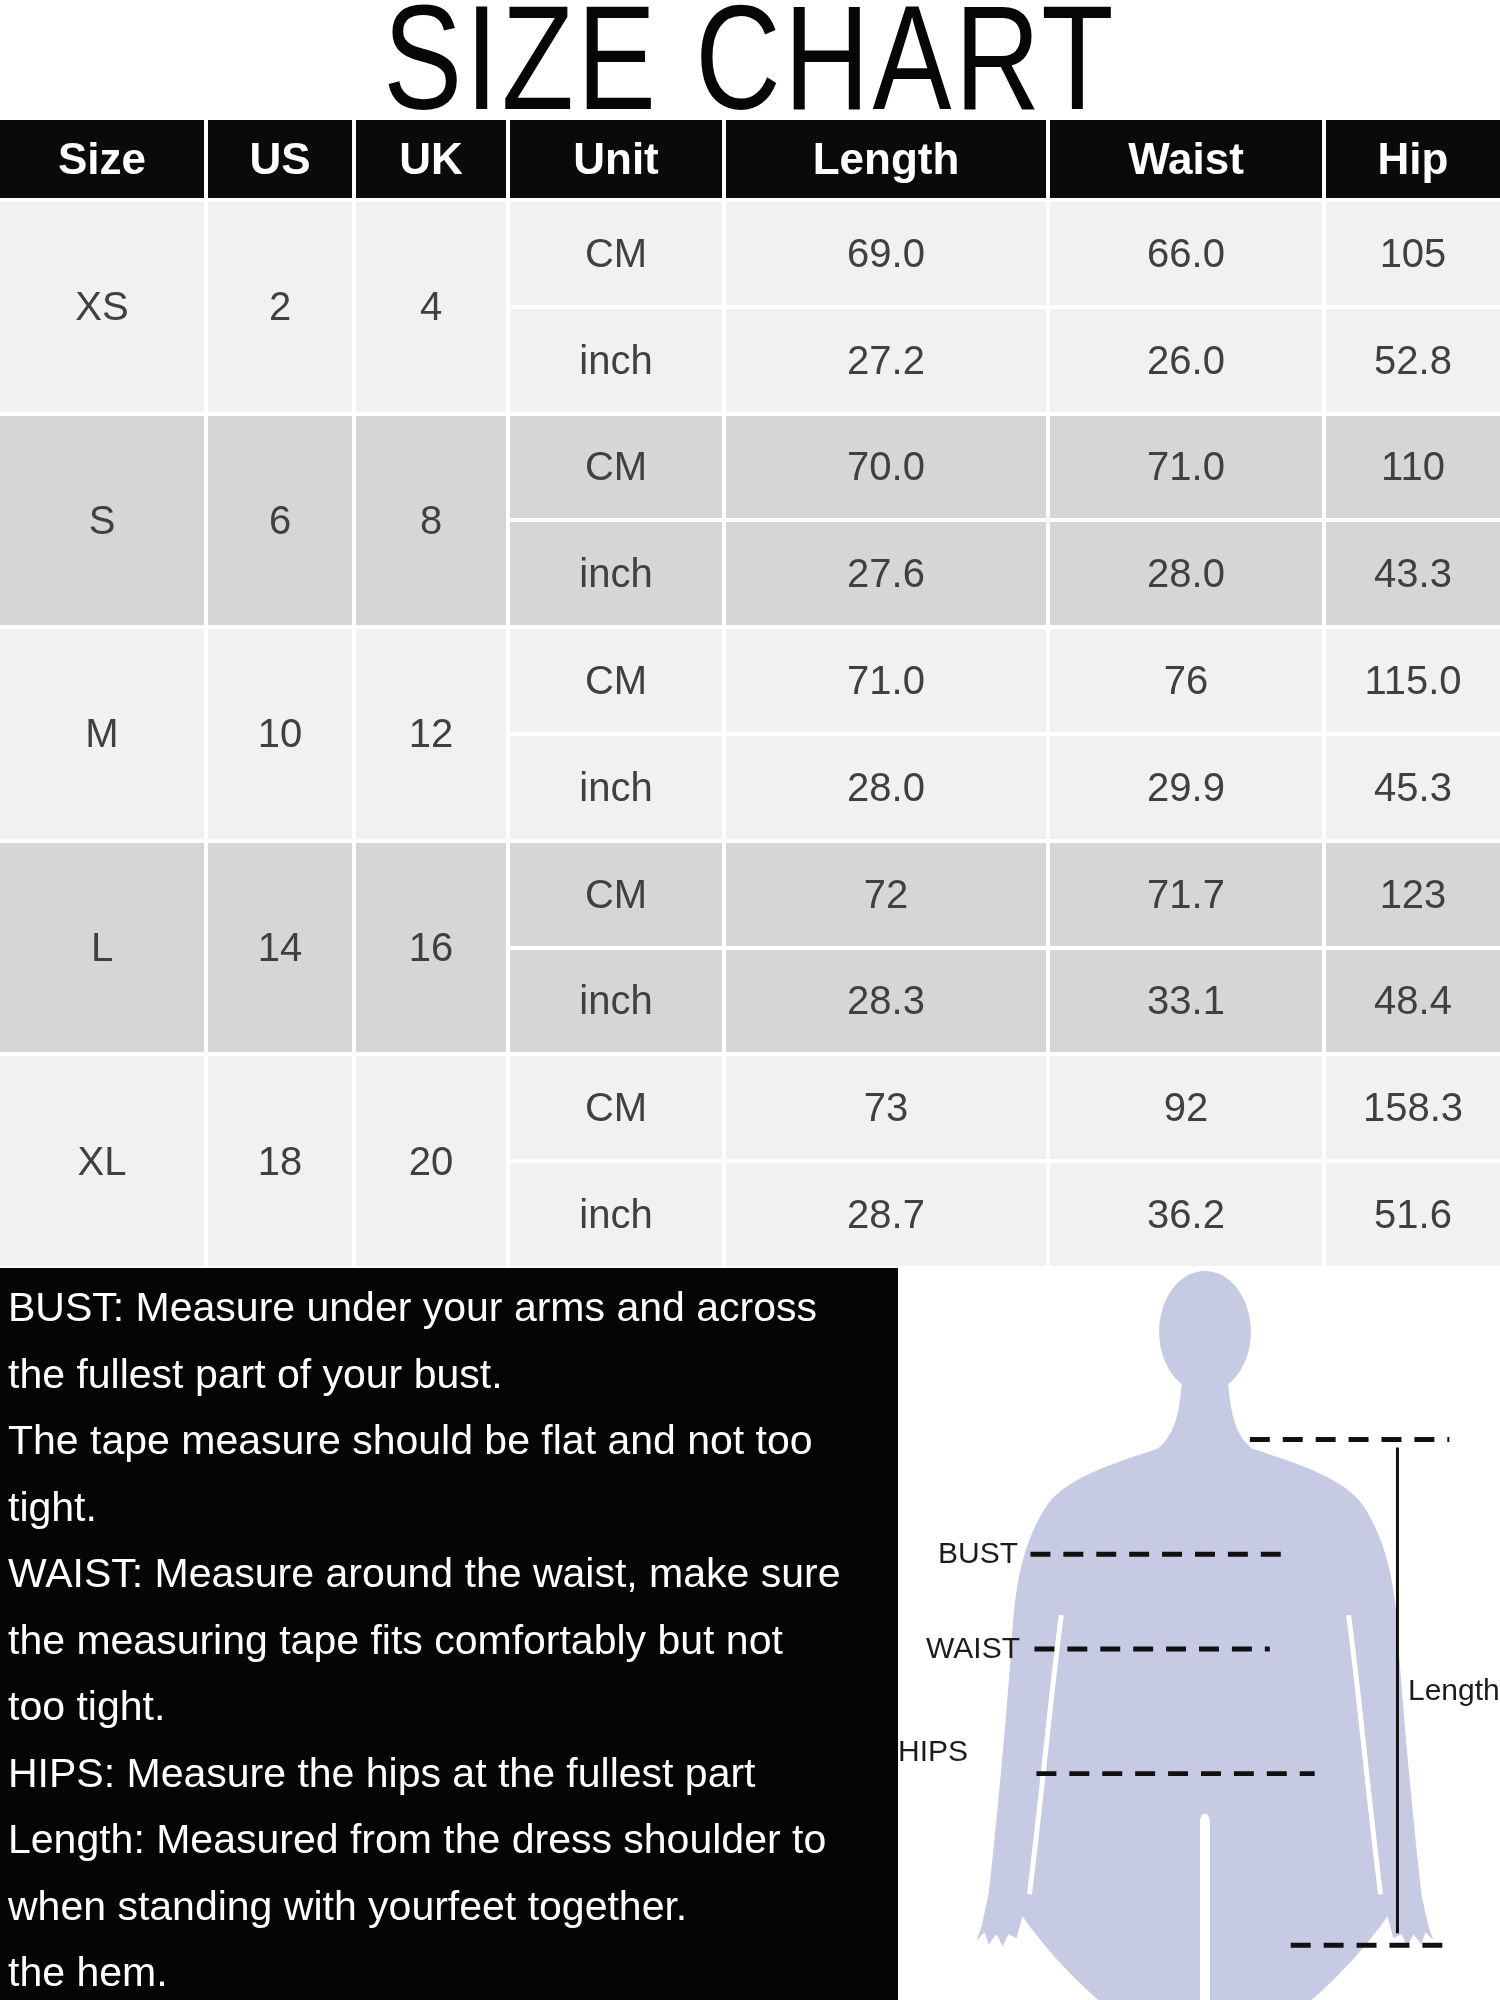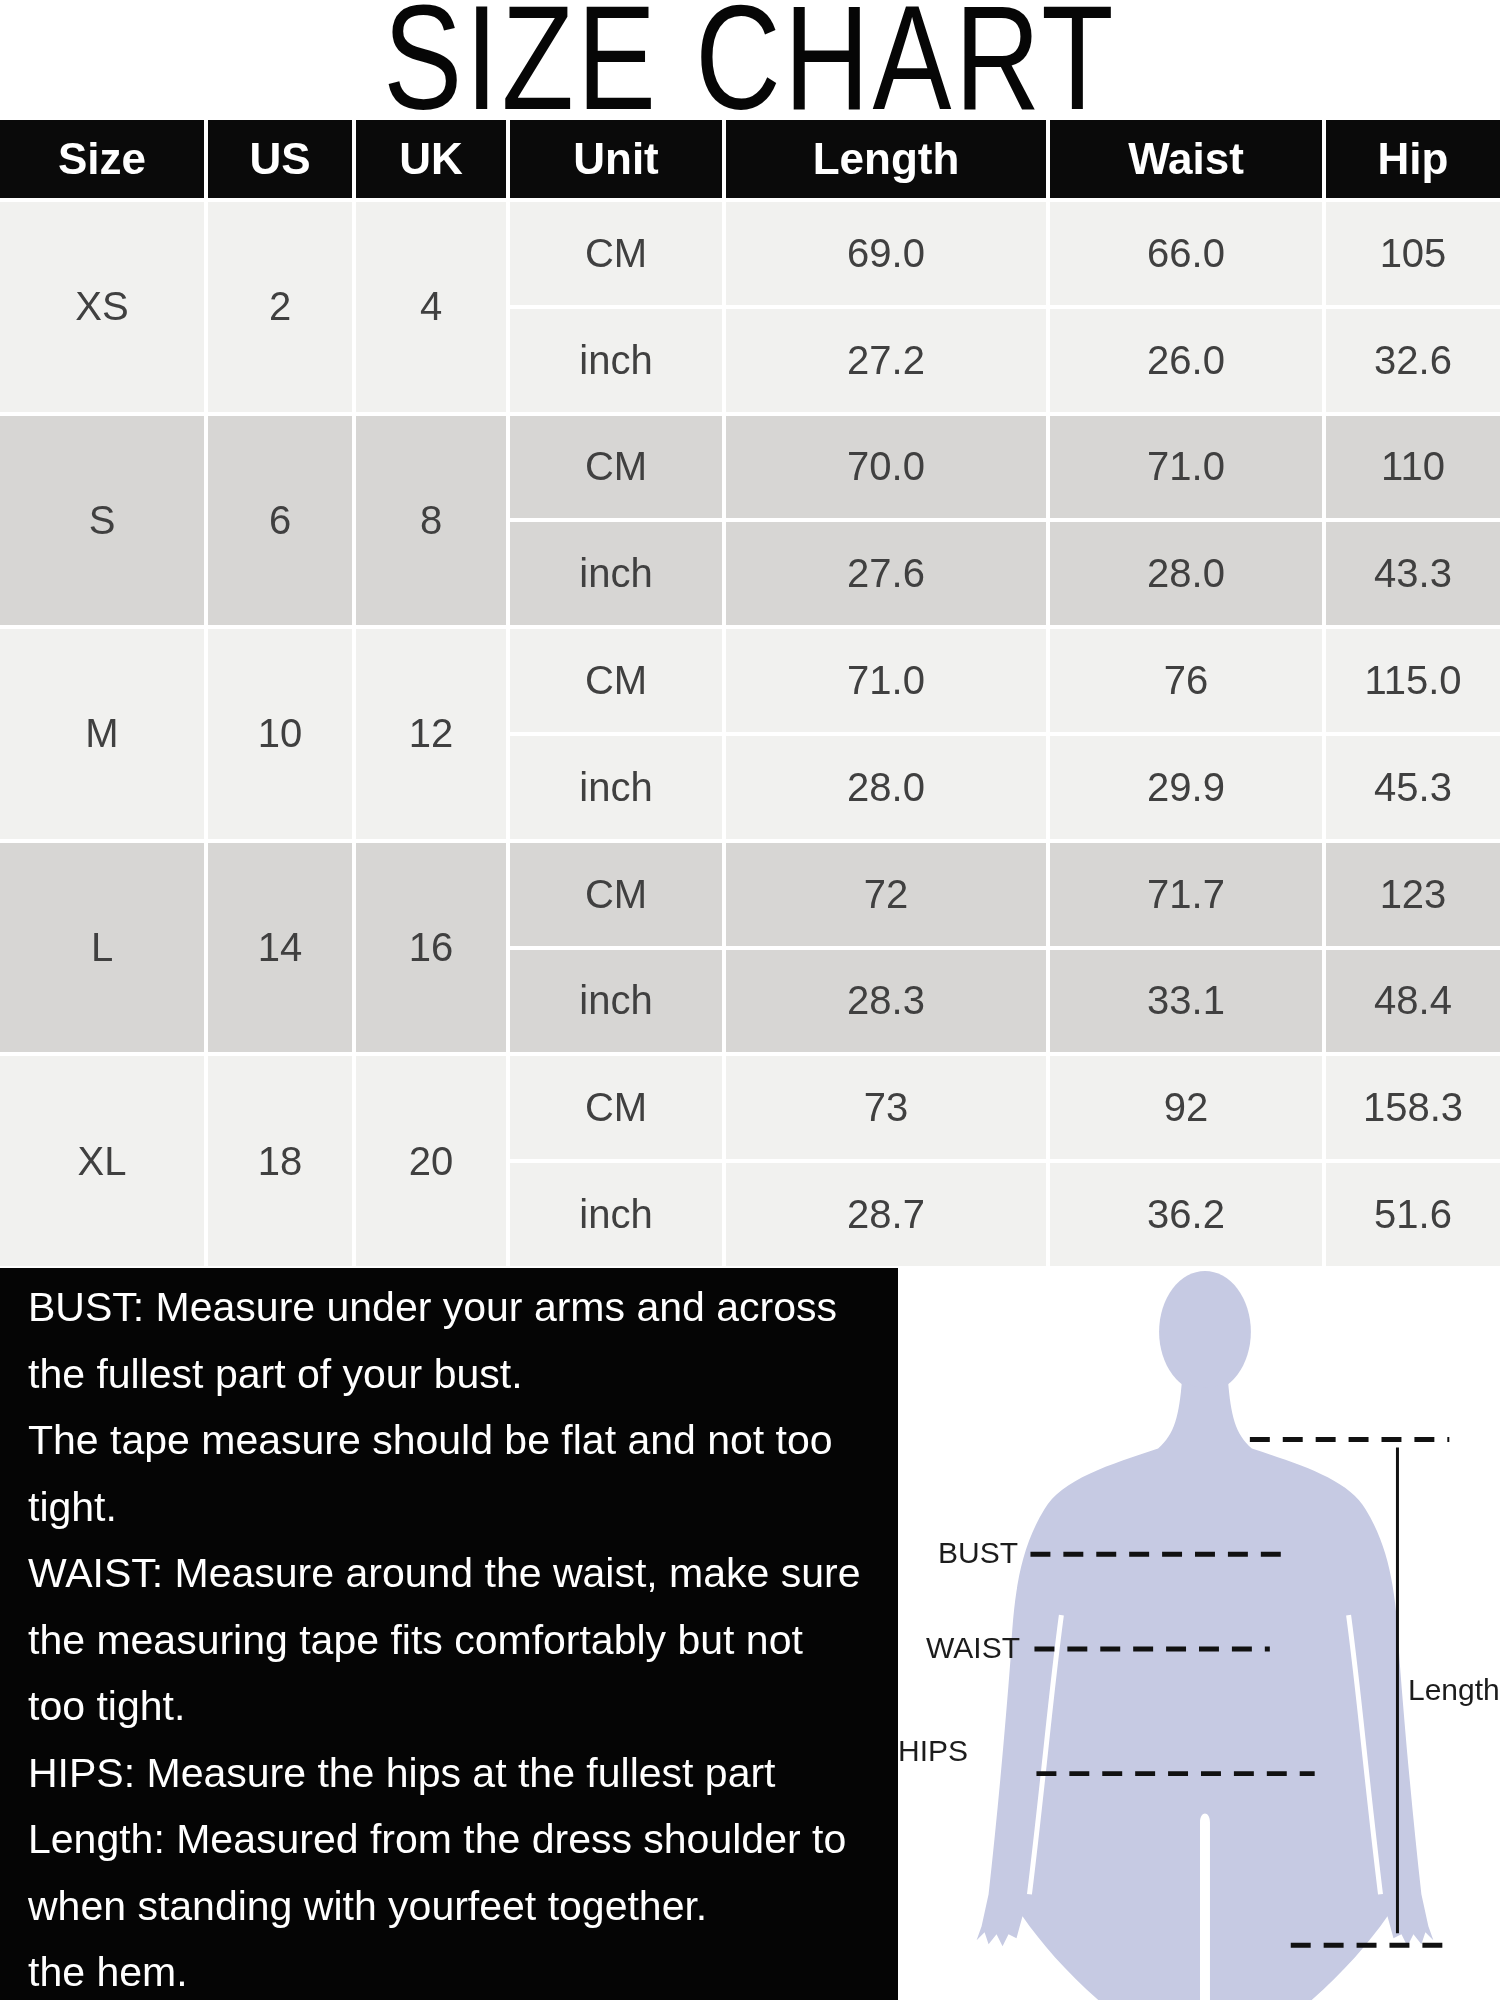--- a/index.html
+++ b/index.html
@@ -27,21 +27,21 @@
   .td{
     font-size:40px;color:#404040;
     display:flex;align-items:center;justify-content:center;
   }
   .span2{grid-row:span 2;}
   .light{background:#f1f1ef;}
   .dark{background:#d7d6d4;}
   .notes-panel{
     position:absolute;top:1268px;left:0;width:898px;height:732px;
     background:#050505;color:#ffffff;box-sizing:border-box;
-    padding:6px 10px 0 28px;overflow:hidden;
+    padding:6px 10px 0 8px;overflow:hidden;
   }
   .note-line{font-size:41px;line-height:66.5px;white-space:nowrap;}
   .figure-area{
     position:absolute;top:1268px;left:898px;width:654px;height:732px;background:#ffffff;
   }
   .figure-area svg{position:absolute;top:0;left:0;}
   .fig-label{
     position:absolute;color:#1c1c1c;font-size:30px;line-height:34px;white-space:nowrap;
   }
   .lbl-bust{left:0;width:120px;top:268px;text-align:right;}
@@ -67,21 +67,21 @@
   <div class="td span2 light">XS</div>
   <div class="td span2 light">2</div>
   <div class="td span2 light">4</div>
   <div class="td light">CM</div>
   <div class="td light">69.0</div>
   <div class="td light">66.0</div>
   <div class="td light">105</div>
   <div class="td light">inch</div>
   <div class="td light">27.2</div>
   <div class="td light">26.0</div>
-  <div class="td light">32.6</div>
+  <div class="td light">52.8</div>
 
   <div class="td span2 dark">S</div>
   <div class="td span2 dark">6</div>
   <div class="td span2 dark">8</div>
   <div class="td dark">CM</div>
   <div class="td dark">70.0</div>
   <div class="td dark">71.0</div>
   <div class="td dark">110</div>
   <div class="td dark">inch</div>
   <div class="td dark">27.6</div>

